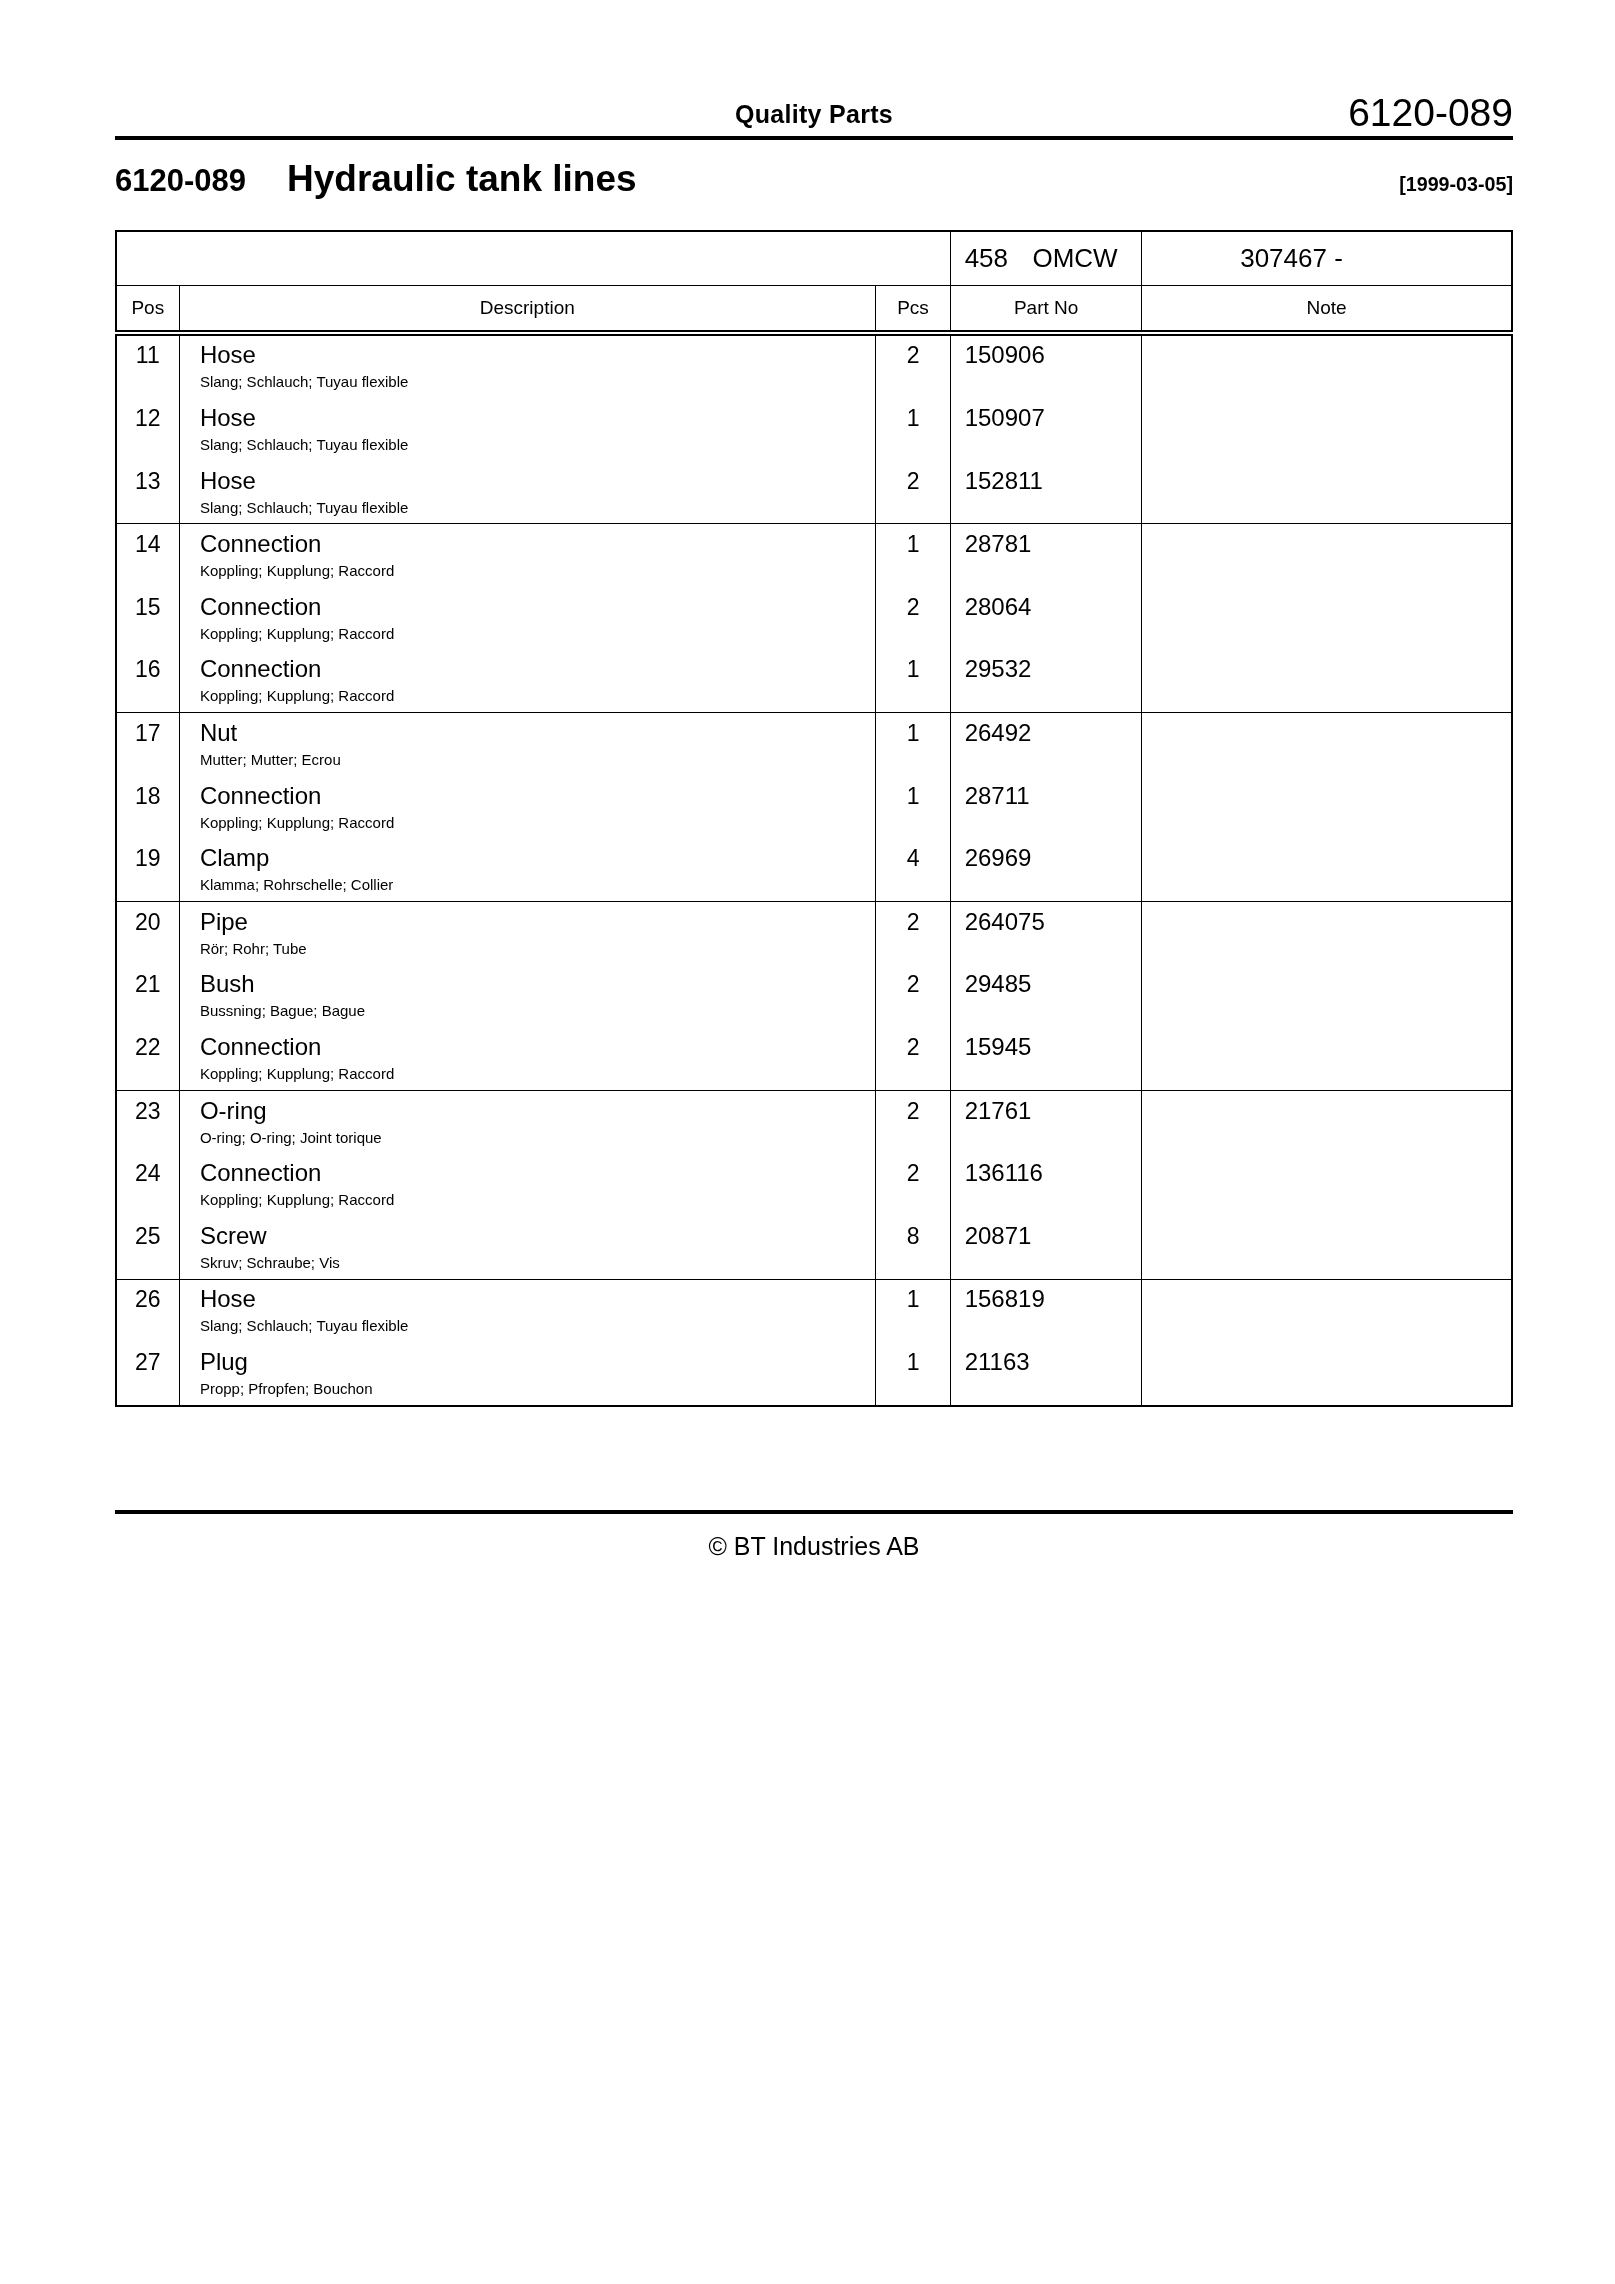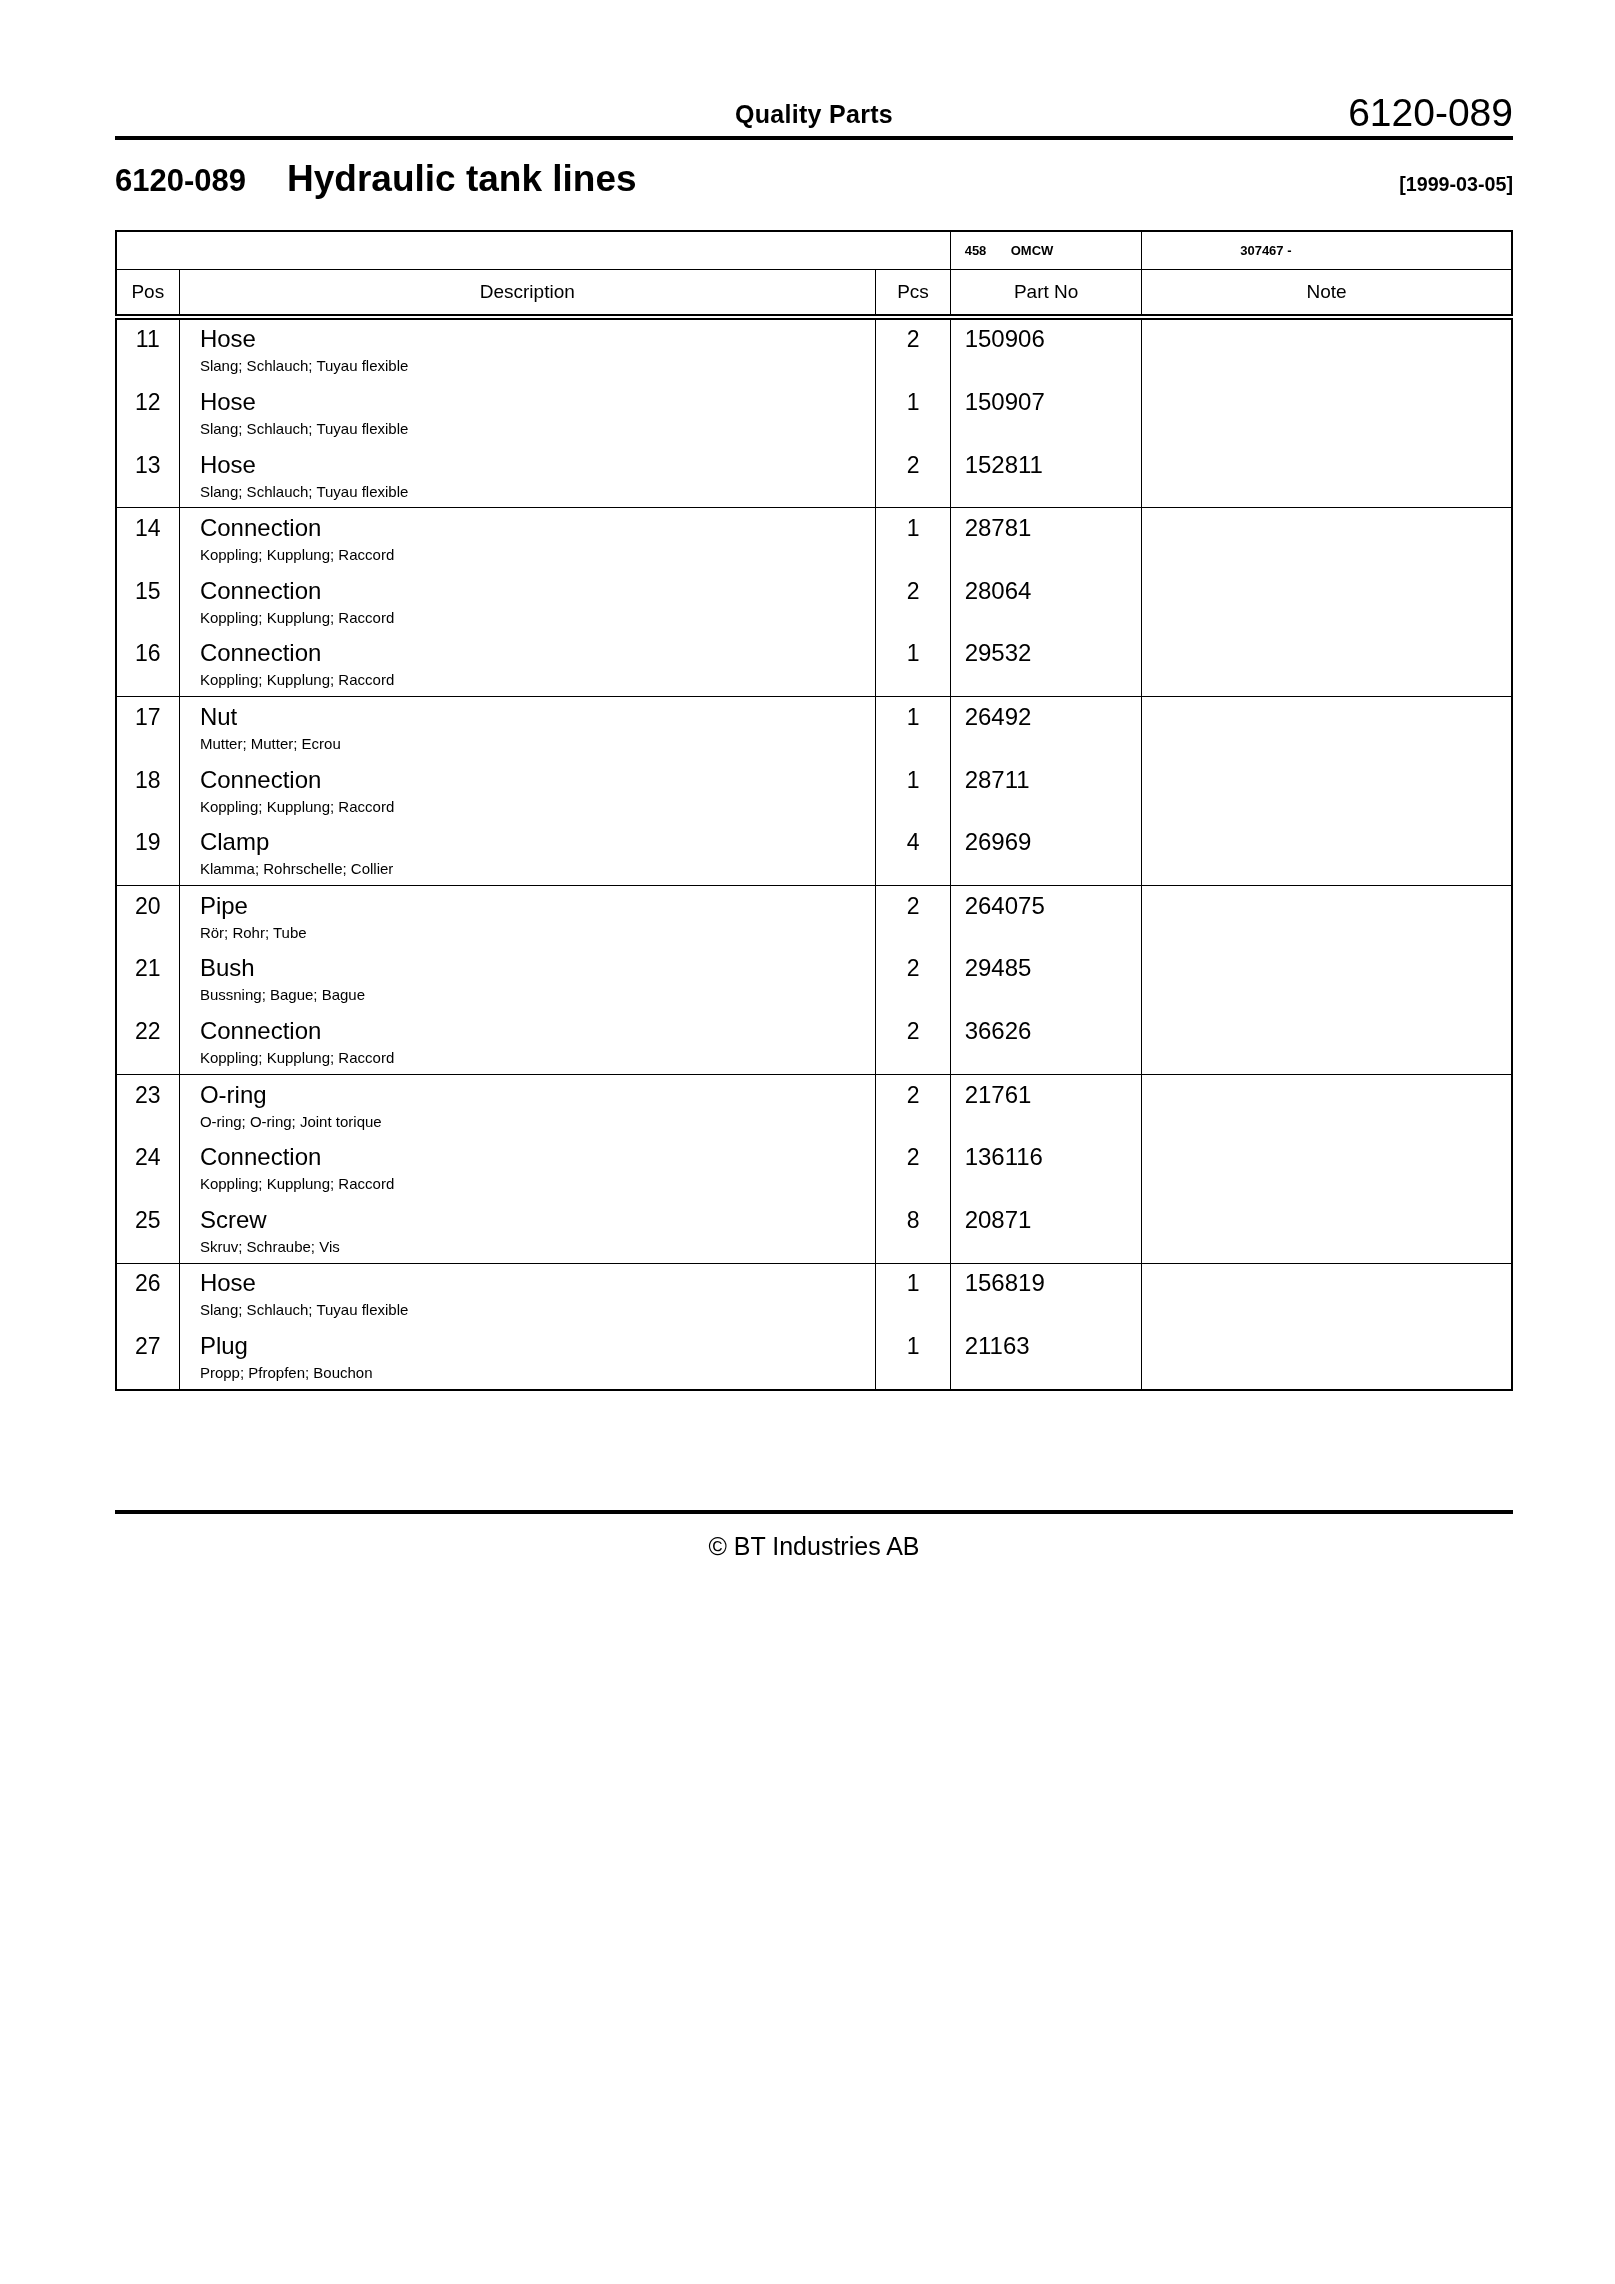--- a/index.html
+++ b/index.html
@@ -84,23 +84,22 @@
   }
   .parts-table col.c-pos     { width: 63px; }
   .parts-table col.c-desc    { width: 696px; }
   .parts-table col.c-pcs     { width: 75px; }
   .parts-table col.c-partno  { width: 191px; }
   .parts-table col.c-note    { width: 370px; }
 
   .meta-row td {
     border-bottom: 1.4px solid #000;
     padding: 11px 0 11px 13.6px;
-    font-size: 13px;
+    font-size: 26px;
     vertical-align: middle;
-    font-weight: bold;
   }
   .meta-row .meta-partno { border-left: 1.4px solid #000; }
   .meta-row .meta-note   { border-left: 1.4px solid #000; padding-left: 98px; }
   .meta-code { margin-left: 24.4px; }
 
   .head-row th {
     font-size: 19px;
     font-weight: normal;
     text-align: center;
     vertical-align: middle;
@@ -308,21 +307,21 @@
       <td class="cell-partno">29485</td>
       <td class="cell-note"></td>
     </tr>
         <tr>
       <td class="cell-pos">22</td>
       <td class="cell-desc">
         <div class="desc-main">Connection</div>
         <div class="desc-sub">Koppling; Kupplung; Raccord</div>
       </td>
       <td class="cell-pcs">2</td>
-      <td class="cell-partno">36626</td>
+      <td class="cell-partno">15945</td>
       <td class="cell-note"></td>
     </tr>
         <tr class="group-start">
       <td class="cell-pos">23</td>
       <td class="cell-desc">
         <div class="desc-main">O-ring</div>
         <div class="desc-sub">O-ring; O-ring; Joint torique</div>
       </td>
       <td class="cell-pcs">2</td>
       <td class="cell-partno">21761</td>

